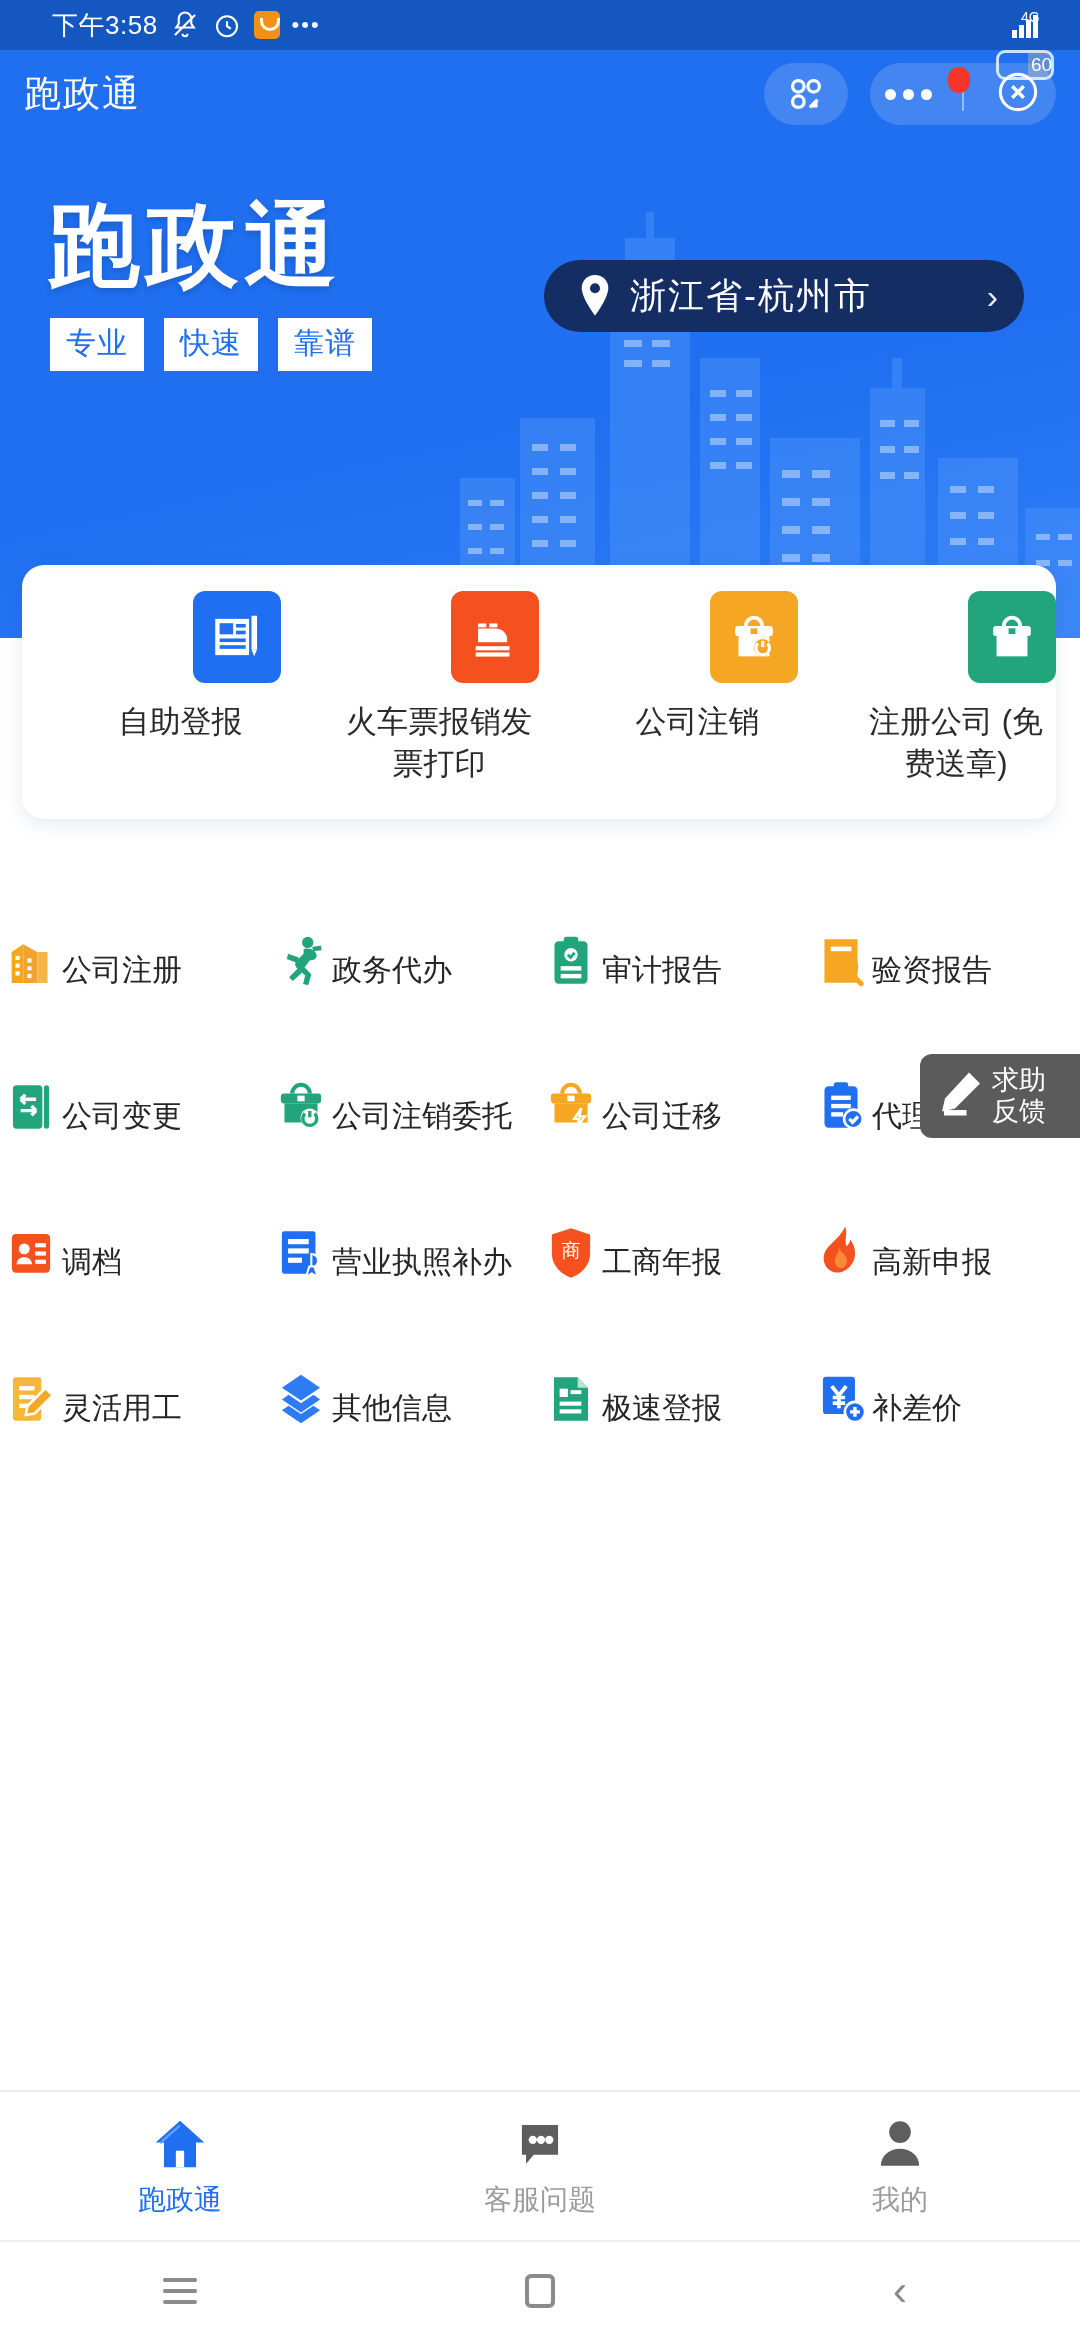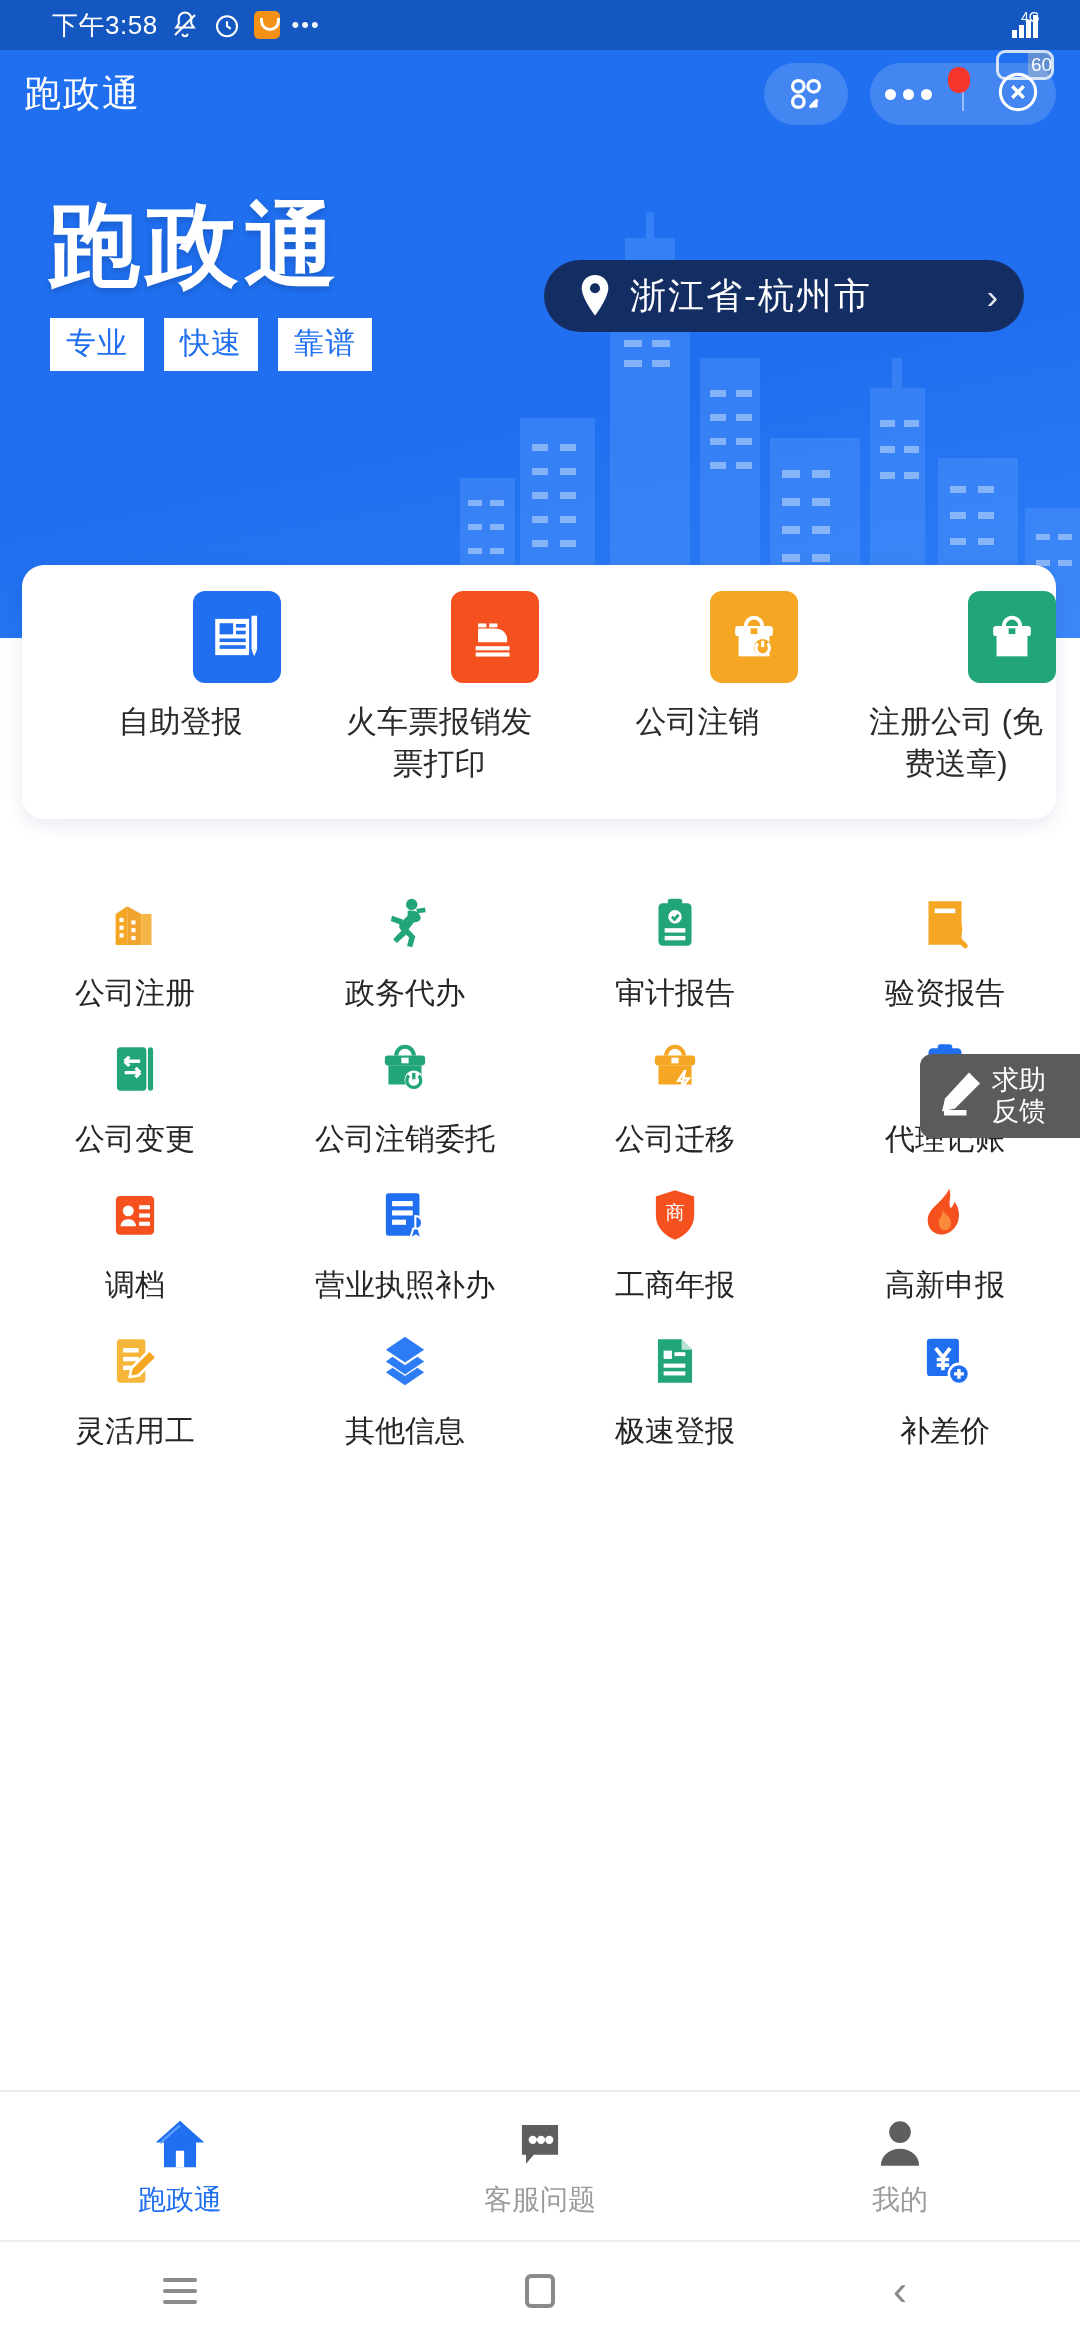--- a/index.html
+++ b/index.html
@@ -107,21 +107,21 @@
     font-size:31px; color:#2b2b2b; line-height:1.35;
   }
 
   
   .grid{
     position:absolute; left:0; top:885px; width:1080px;
     display:flex; flex-wrap:wrap;
   }
   .gcell{
     width:25%; height:146px;
-    display:flex; flex-direction:column; align-items:center; justify-content:flex-start;
+    display:flex; align-items:center; justify-content:flex-start;
     padding-top:6px;
   }
   .gicon{ height:64px; display:flex; align-items:center; justify-content:center; }
   .glabel{ margin-top:18px; font-size:30px; color:#262626; white-space:nowrap; }
 
   
   .feedback{
     position:absolute; right:0; top:1054px; width:160px; height:84px;
     background:#5b5b5b; border-radius:12px 0 0 12px;
     display:flex; align-items:center; gap:4px; padding-left:8px;

